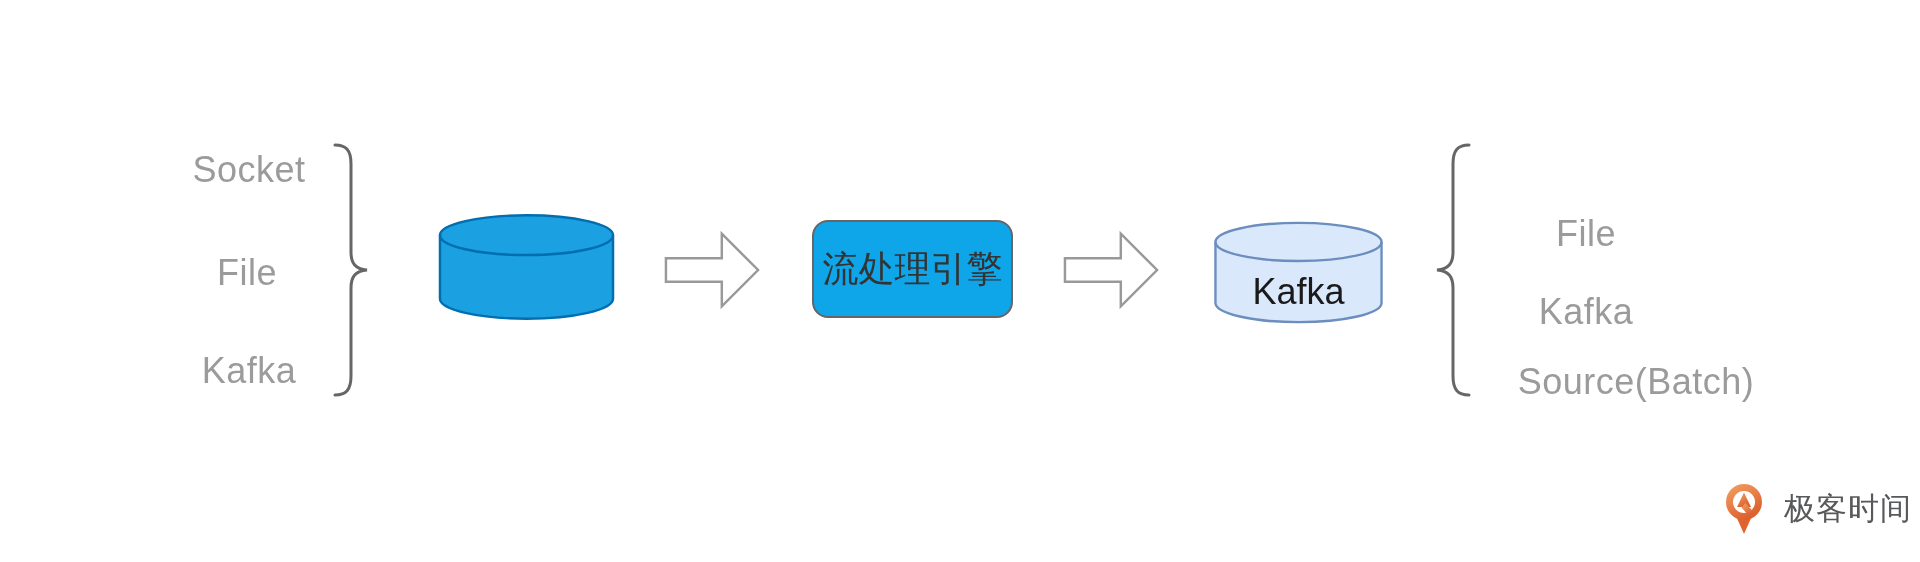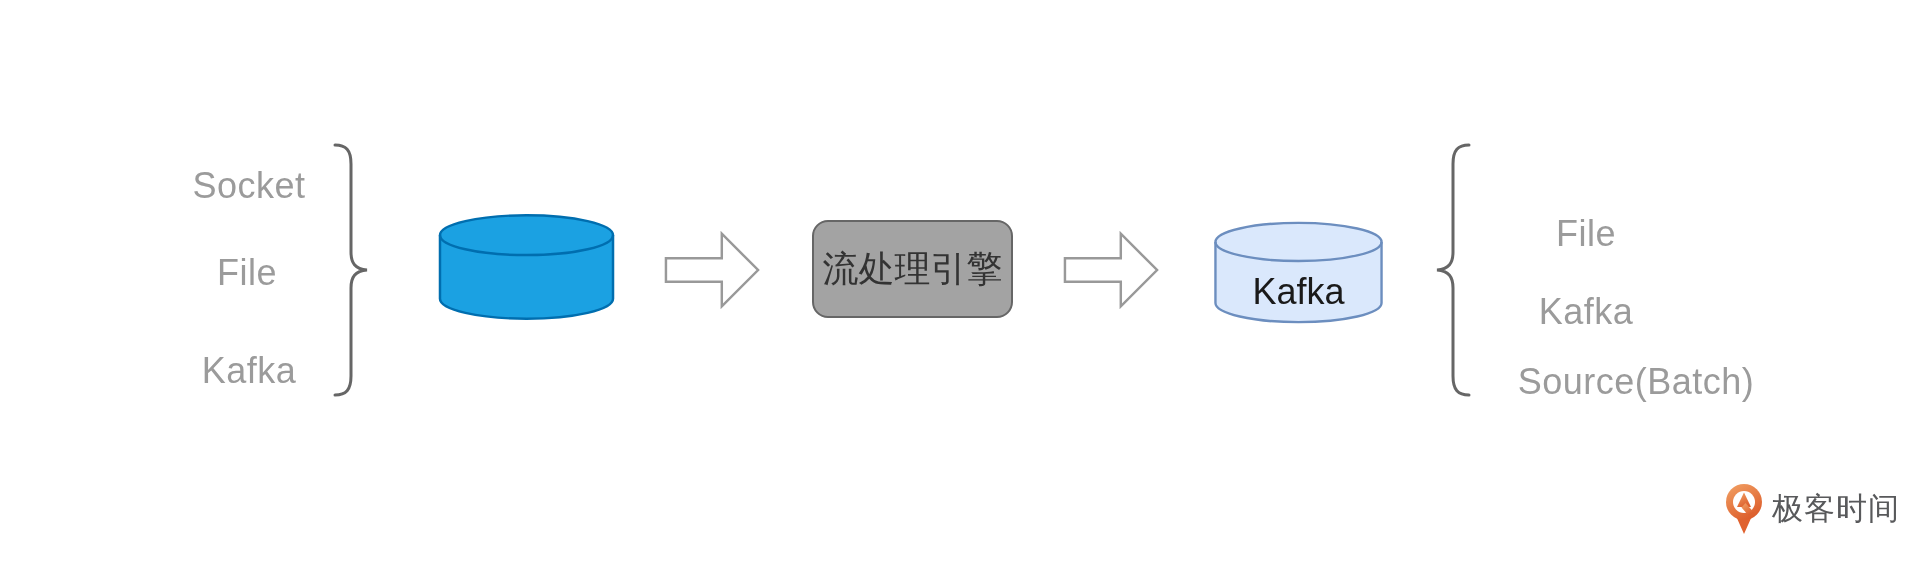--- a/index.html
+++ b/index.html
@@ -17,37 +17,37 @@
   .cyl path{stroke-width:2.5;stroke-linejoin:round;}
   .cyl-label{
     position:absolute;text-align:center;font-size:36px;line-height:48px;white-space:nowrap;
   }
   .cyl-label.source{color:#FFFFFF;}
   .cyl-label.sink{color:#1A1A1A;}
   .arrow{position:absolute;}
   .arrow path{fill:#FFFFFF;stroke:#999999;stroke-width:2.5;stroke-linejoin:miter;}
   .engine-box{
     position:absolute;left:812px;top:220px;width:201px;height:98px;box-sizing:border-box;
-    background:#a3a3a3;border:2.5px solid #666666;border-radius:16px;
+    background:#0ea5e9;border:2.5px solid #666666;border-radius:16px;
     display:flex;align-items:center;justify-content:center;
     font-size:36px;color:#333333;white-space:nowrap;
   }
   .logo{
-    position:absolute;left:1725px;top:483px;display:flex;align-items:center;gap:9px;
+    position:absolute;left:1725px;top:483px;display:flex;align-items:center;gap:21px;
   }
   .logo-text{
     color:#58595B;font-size:31px;line-height:52px;letter-spacing:1px;white-space:nowrap;
   }
 </style>
 </head>
 <body>
 
 <div class="canvas">
 
-  <div class="side-label" style="left:149px;top:164px;width:200px;">Socket</div>
+  <div class="side-label" style="left:149px;top:148px;width:200px;">Socket</div>
   <div class="side-label" style="left:147px;top:251px;width:200px;">File</div>
   <div class="side-label" style="left:149px;top:349px;width:200px;">Kafka</div>
 
   <svg class="brace" style="left:330px;top:142px;" width="40" height="256" viewBox="0 0 40 256">
     <path d="M5 3 C16 3 21 8 21 22 L21 110 C21 121 25 127 37 128 C25 129 21 135 21 146 L21 234 C21 248 16 253 5 253"></path>
   </svg>
 
   <svg class="cyl" style="left:437px;top:212px;" width="179" height="110" viewBox="0 0 180 110">
     <g fill="#1BA1E2">
       <g stroke="#006EAF">

